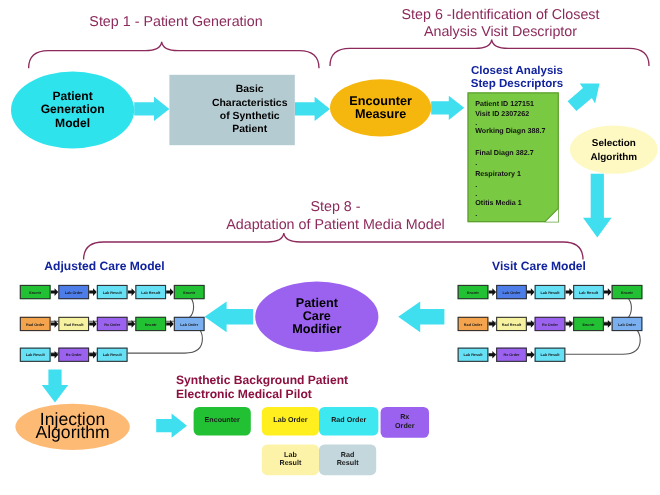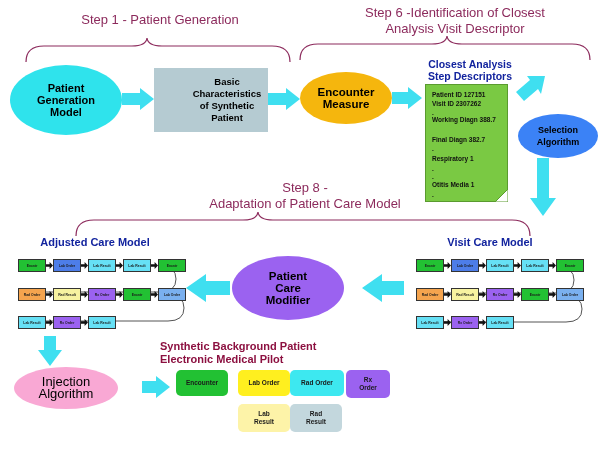--- a/index.html
+++ b/index.html
@@ -105,21 +105,21 @@
 
   <path d="M142,381 L156,381 L156,376 L170,387 L156,398 L156,393 L142,393 Z" fill="#3fdff0"></path>
 </svg>
 
 <div class="abs step-title" style="left:30px;top:12px;width:260px;">Step 1 - Patient Generation</div>
 
 <div class="abs step-title" style="left:330px;top:5px;width:250px;">Step 6 -Identification of Closest</div>
 <div class="abs step-title" style="left:330px;top:21px;width:250px;">Analysis Visit Descriptor</div>
 
 <div class="abs step-title" style="left:155px;top:180px;width:300px;">Step 8 -</div>
-<div class="abs step-title" style="left:155px;top:196px;width:300px;">Adaptation of Patient Care Model</div>
+<div class="abs step-title" style="left:155px;top:196px;width:300px;">Adaptation of Patient Media Model</div>
 
 <div class="ellipse" style="left:10px;top:65px;width:112px;height:70px;background:#2fe3ec;font-size:11px;">
   <span style="white-space:pre-line;">Patient
 Generation
 Model</span>
 </div>
 
 <div class="rectnode" style="left:154px;top:68px;width:114px;height:64px;background:#b5cbd2;font-size:9.5px;">
   <span style="white-space:pre-line;margin-left:32px;">Basic
 Characteristics
@@ -148,21 +148,21 @@
       <div class="doc-line" style="top: 88px;">.</div>
       <div class="doc-line" style="top: 96px;">Otitis Media 1</div>
       <div class="doc-line" style="top: 106px;">.</div>
     </div>
 
   <svg style="position:absolute;right:-1px;bottom:-1px;" width="13" height="13" viewBox="0 0 13 13">
     <path d="M0,13 L13,13 L13,0 Z" fill="#ffffff" stroke="#5a9b2f" stroke-width="1"></path>
   </svg>
 </div>
 
-<div class="ellipse" style="left:518px;top:114px;width:80px;height:44px;background:#3b82f6;font-size:9px;">
+<div class="ellipse" style="left:518px;top:114px;width:80px;height:44px;background:#fef9c3;font-size:9px;">
   <span style="white-space:pre-line;">Selection
 Algorithm</span>
 </div>
 
 <div class="abs cm-title" style="left:15px;top:236px;width:160px;text-align:center;">Adjusted Care Model</div>
 <div class="abs cm-title" style="left:410px;top:236px;width:160px;">Visit Care Model</div>
 
 <div id="adjusted-chain" class="abs" style="left:0;top:0;width:600px;height:450px;">
     <div class="chain-box" style="left: 18px; top: 259px; width: 28px; height: 13px; background: rgb(34, 193, 51);">Encntr</div>
     <svg width="7" height="13" viewBox="0 0 7 13" style="position: absolute; left: 46px; top: 259px;">
@@ -253,21 +253,21 @@
     </svg>
     <div class="chain-box" style="left: 486px; top: 316px; width: 28px; height: 13px; background: rgb(102, 224, 245);">Lab Result</div>
   </div>
 
 <div class="ellipse" style="left:232px;top:256px;width:112px;height:64px;background:#9b62f0;font-size:11.5px;">
   <span style="white-space:pre-line;">Patient
 Care
 Modifier</span>
 </div>
 
-<div class="ellipse" style="left:14px;top:367px;width:104px;height:42px;background:#f9a8d4;font-size:13px;font-weight:normal;">
+<div class="ellipse" style="left:14px;top:367px;width:104px;height:42px;background:#fdba74;font-size:16px;font-weight:normal;">
   <span style="white-space:pre-line;">Injection
 Algorithm</span>
 </div>
 
 <div class="abs emr-title" style="left:160px;top:340px;width:230px;">Synthetic Background Patient</div>
 <div class="abs emr-title" style="left:160px;top:353px;width:230px;">Electronic Medical Pilot</div>
 
 <div id="emr-legend" class="abs" style="left:0;top:0;width:600px;height:450px;">
     <div class="legend-box" style="left: 176px; top: 370px; width: 52px; height: 26px; background: rgb(34, 193, 51); white-space: pre-line;">Encounter</div>
     <div class="legend-box" style="left: 238px; top: 370px; width: 52px; height: 26px; background: rgb(255, 239, 31); white-space: pre-line;">Lab Order</div>

